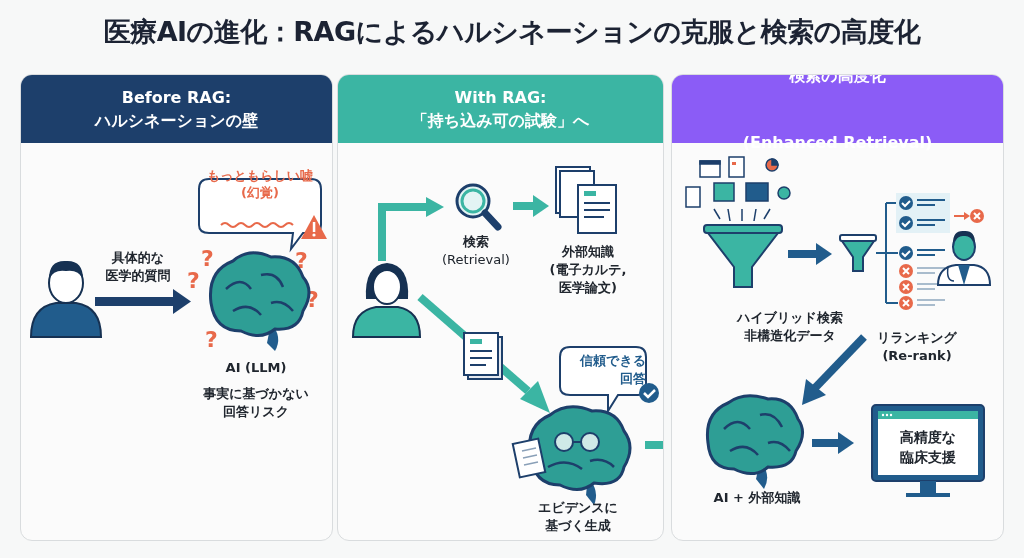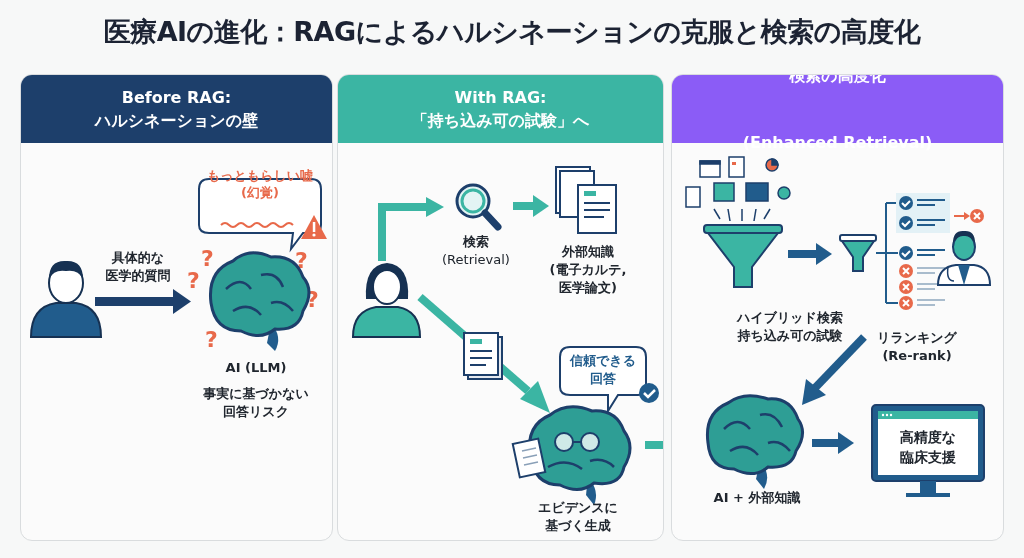--- a/index.html
+++ b/index.html
@@ -151,21 +151,21 @@
   </svg>
   <div class="lbl" style="left:98px;top:158px;width:80px;">
     <div>検索</div>
     <div style="font-weight:normal;">(Retrieval)</div>
   </div>
   <div class="lbl" style="left:205px;top:168px;width:90px;">
     <div>外部知識</div>
     <div>(電子カルテ,</div>
     <div>医学論文)</div>
   </div>
-  <div class="lbl" style="left:222px;top:277px;width:86px;color:#215c8c;">
+  <div class="lbl" style="left:222px;top:277px;width:86px;color:#215c8c;text-align:right;">
     <div>信頼できる</div>
     <div>回答</div>
   </div>
   <div class="lbl" style="left:190px;top:424px;width:100px;">
     <div>エビデンスに</div>
     <div>基づく生成</div>
   </div>
 </div>
 
 <div class="panel" id="p3">
@@ -280,21 +280,21 @@
       <rect x="206" y="336" width="100" height="8" fill="#3bb5a3"></rect>
       <circle cx="211" cy="340" r="1.2" fill="#fff"></circle>
         <circle cx="215" cy="340" r="1.2" fill="#fff"></circle>
         <circle cx="219" cy="340" r="1.2" fill="#fff"></circle>
       <rect x="248" y="406" width="16" height="12" fill="#215c8c"></rect>
       <rect x="234" y="418" width="44" height="4" fill="#215c8c"></rect>
     </g>
   </svg>
   <div class="lbl" style="left:12px;top:234px;width:120px;margin-left:46px;">
     <div>ハイブリッド検索</div>
-    <div>持ち込み可の試験</div>
+    <div>非構造化データ</div>
   </div>
   <div class="lbl" style="left:190px;top:234px;width:110px;margin-top:20px;">
     <div>リランキング</div>
     <div>(Re-rank)</div>
   </div>
   <div class="lbl" style="left:30px;top:414px;width:110px;">AI + 外部知識</div>
   <div class="lbl" style="left:206px;top:352px;width:100px;font-size:14px;line-height:20px;">
     <div>高精度な</div>
     <div>臨床支援</div>
   </div>

